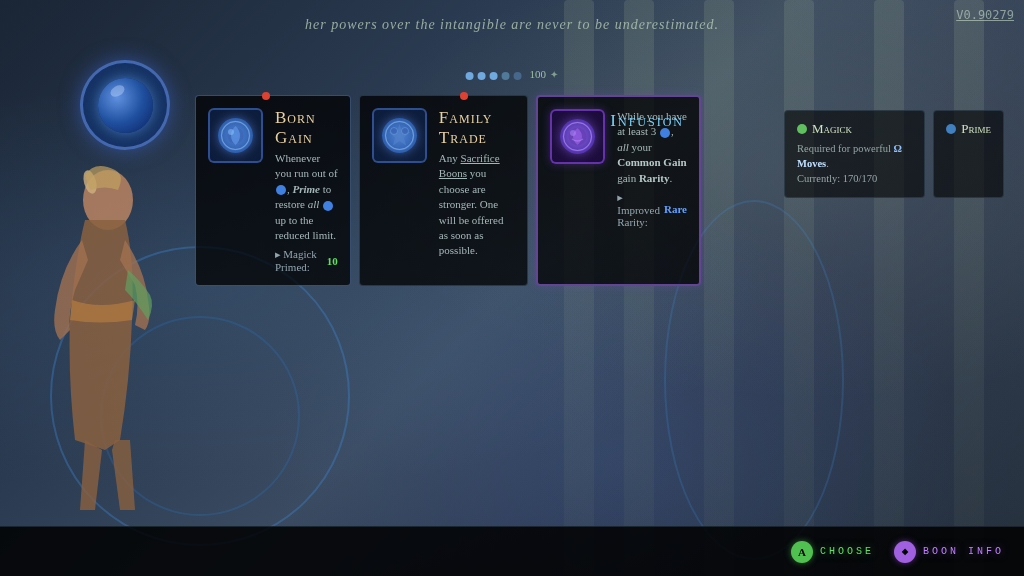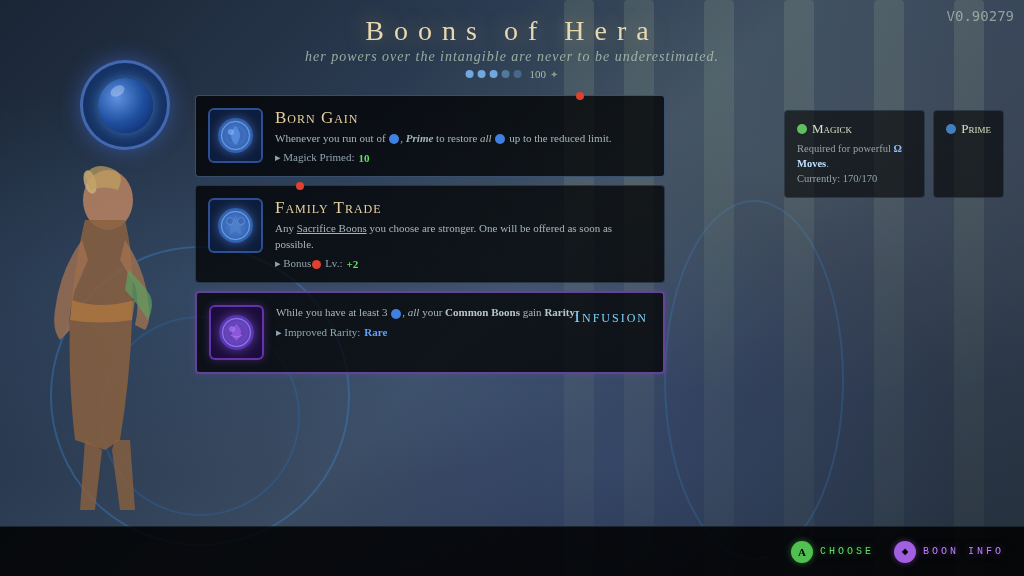--- a/index.html
+++ b/index.html
@@ -48,22 +48,23 @@
       background: linear-gradient(180deg, rgba(180,200,160,0.15), rgba(140,160,120,0.05));
       height: 100%;
       border-radius: 4px;
     }
 
     .version {
       position: absolute;
       top: 8px;
       right: 10px;
       color: rgba(200,220,200,0.6);
-      font-size: 14px;
+      font-size: 12px;
       font-family: monospace;
+      text-decoration: underline;
     }
 
     
     .header {
       position: absolute;
       top: 15px;
       left: 0;
       right: 0;
       text-align: center;
     }
@@ -85,21 +86,21 @@
       margin-top: 2px;
     }
 
     
     .progress-area {
       position: absolute;
       top: 68px;
       left: 50%;
       transform: translateX(-50%);
       display: flex;
-      align-items: center;
+      align-items: flex-end;
       gap: 4px;
     }
 
     .prog-dot {
       width: 8px;
       height: 8px;
       border-radius: 50%;
       background: rgba(100,160,220,0.4);
     }
 
@@ -161,23 +162,23 @@
       background: rgba(200,220,255,0.4);
       border-radius: 50%;
       transform: rotate(-30deg);
     }
 
     
     .boons-container {
       position: absolute;
       left: 195px;
       top: 95px;
-      width: 470px;
-      display: flex;
-      flex-direction: column;
+      width: 506px;
+      display: flex;
+      flex-direction: row;
       gap: 8px;
     }
 
     .boon-card {
       background: rgba(0,0,0,0.75);
       border: 1px solid rgba(60,80,100,0.6);
       border-radius: 4px;
       display: flex;
       align-items: flex-start;
       padding: 12px;
@@ -470,21 +471,20 @@
   </div>
 
   <div class="swirl-blue" style="left:50px;bottom:30px;width:300px;height:300px;"></div>
   <div class="swirl-blue" style="left:100px;bottom:60px;width:200px;height:200px;border-color:rgba(40,120,200,0.25);"></div>
   <div class="swirl-blue" style="right:180px;top:200px;width:180px;height:360px;border-color:rgba(60,150,230,0.2);border-radius:50%;"></div>
 </div>
 
 <div class="version">V0.90279</div>
 
 <div class="header">
-  <div class="header-title">Boons of Hera</div>
   <div class="header-subtitle">her powers over the intangible are never to be underestimated.</div>
 </div>
 
 <div class="progress-area">
   <div class="prog-dot filled"></div>
   <div class="prog-dot filled"></div>
   <div class="prog-dot filled"></div>
   <div class="prog-dot half"></div>
   <div class="prog-dot"></div>
   <div class="prog-number">100</div>
@@ -558,43 +558,39 @@
           <circle cx="12" cy="13" r="3.5" fill="rgba(60,100,180,0.8)" stroke="rgba(120,180,240,0.4)" stroke-width="1"></circle>
           <circle cx="23" cy="13" r="3.5" fill="rgba(60,100,180,0.8)" stroke="rgba(120,180,240,0.4)" stroke-width="1"></circle>
         </svg>
       </div>
     </div>
     <div class="boon-content">
       <div class="boon-title">Family Trade</div>
       <div class="boon-desc">
         Any <span style="text-decoration:underline;color:rgba(180,200,200,0.9)">Sacrifice Boons</span> you choose are stronger. One will be offered as soon as possible.
       </div>
-      <div class="boon-stat">
-        <span class="boon-stat-label">▸ Bonus<span class="inline-icon red"></span> Lv.:</span>
-        <span class="boon-stat-value">+2</span>
-      </div>
     </div>
   </div>
 
   <div class="boon-card infusion">
     <div class="boon-icon purple-bg">
       <div class="boon-symbol purple">
         <svg width="35" height="35" viewBox="0 0 35 35">
           <circle cx="17.5" cy="17.5" r="14" fill="none" stroke="rgba(160,100,240,0.5)" stroke-width="1.5"></circle>
           <circle cx="17.5" cy="17.5" r="9" fill="rgba(100,60,180,0.7)"></circle>
           <path d="M17.5 9 Q22 13 22 17.5 Q22 22 17.5 26 Q13 22 13 17.5 Q13 13 17.5 9 Z" fill="rgba(160,100,240,0.6)"></path>
           <circle cx="13" cy="14" r="3" fill="rgba(180,140,255,0.5)"></circle>
           <path d="M12 20 Q17.5 24 23 20" stroke="rgba(200,160,255,0.4)" stroke-width="1.5" fill="none"></path>
         </svg>
       </div>
     </div>
     <div class="boon-content">
       <div class="infusion-label">Infusion</div>
       <div class="boon-desc">
-        While you have at least 3 <span class="inline-icon magick"></span>, <em>all</em> your <span style="font-weight:bold;color:rgba(190,210,210,0.95)">Common Boons</span> gain <span style="font-weight:bold;color:rgba(190,210,210,0.95)">Rarity</span>.
+        While you have at least 3 <span class="inline-icon magick"></span>, <em>all</em> your <span style="font-weight:bold;color:rgba(190,210,210,0.95)">Common Gain</span> gain <span style="font-weight:bold;color:rgba(190,210,210,0.95)">Rarity</span>.
       </div>
       <div class="boon-stat">
         <span class="boon-stat-label">▸ Improved Rarity:</span>
         <span class="boon-stat-value rare">Rare</span>
       </div>
     </div>
   </div>
 
 </div>
 

